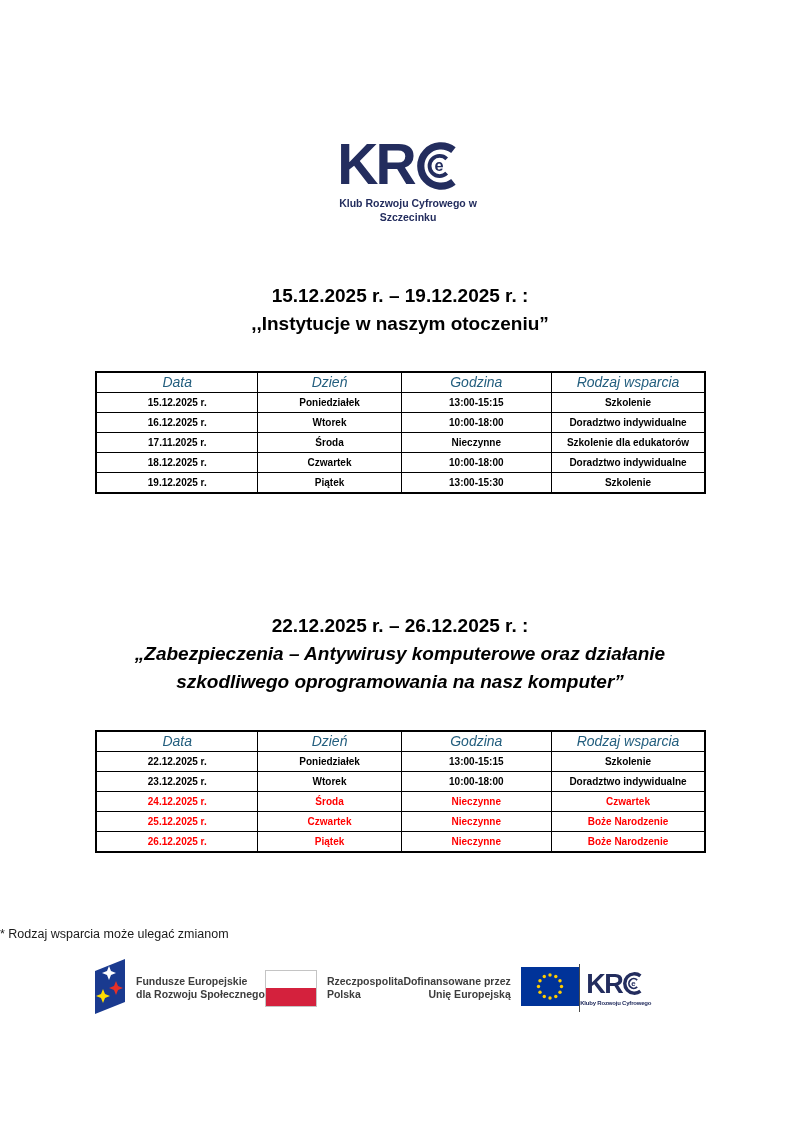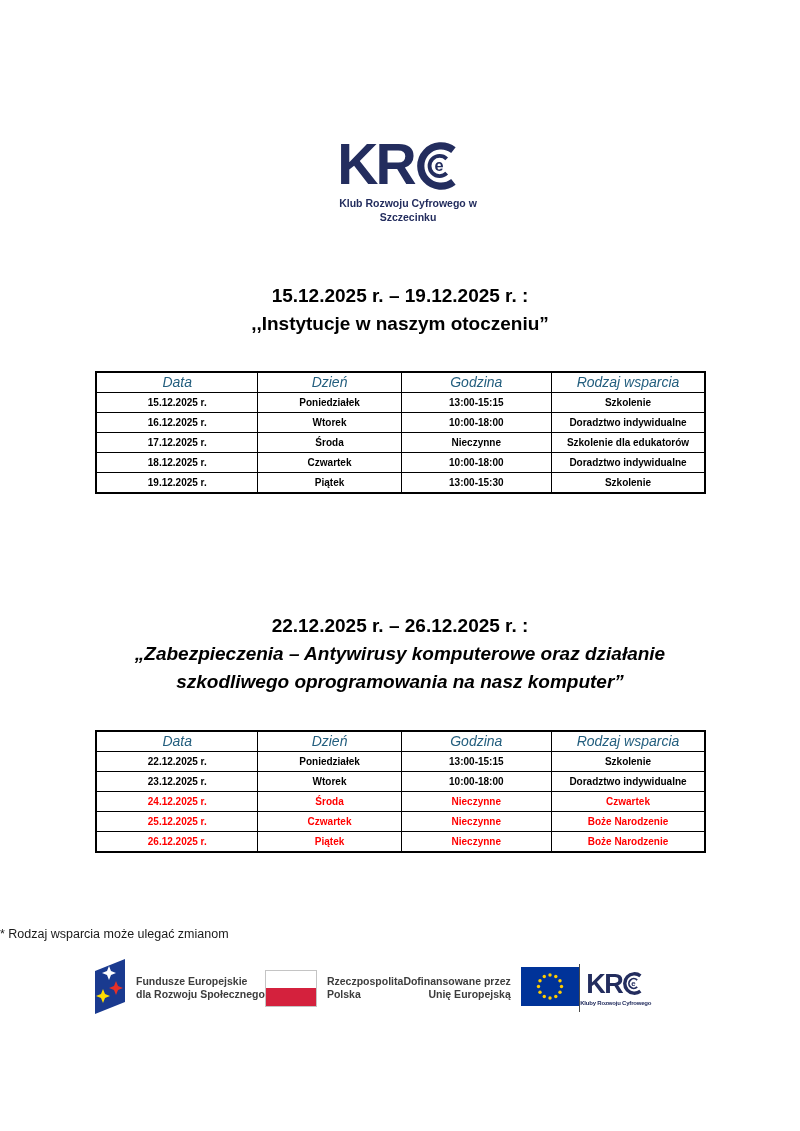--- a/index.html
+++ b/index.html
@@ -218,21 +218,21 @@
           <td>13:00-15:15</td>
           <td>Szkolenie</td>
         </tr>
         <tr>
           <td>16.12.2025 r.</td>
           <td>Wtorek</td>
           <td>10:00-18:00</td>
           <td>Doradztwo indywidualne</td>
         </tr>
         <tr>
-          <td>17.12.2025 r.</td>
+          <td>17.11.2025 r.</td>
           <td>Środa</td>
           <td>Nieczynne</td>
           <td>Szkolenie dla edukatorów</td>
         </tr>
         <tr>
           <td>18.12.2025 r.</td>
           <td>Czwartek</td>
           <td>10:00-18:00</td>
           <td>Doradztwo indywidualne</td>
         </tr>

